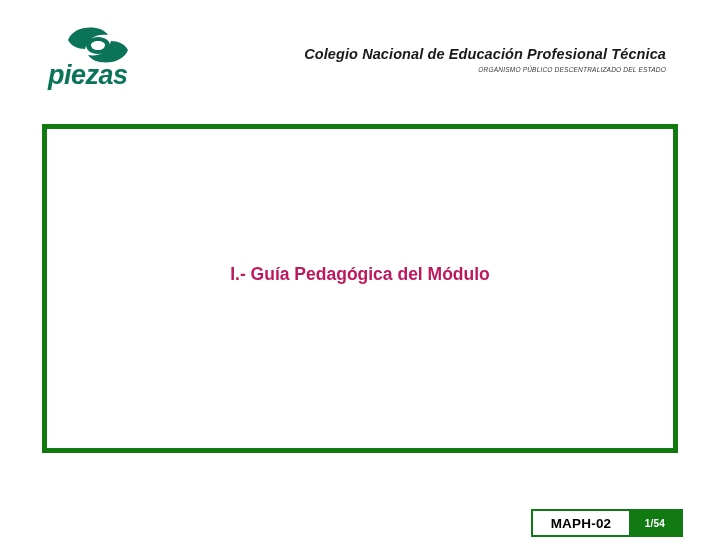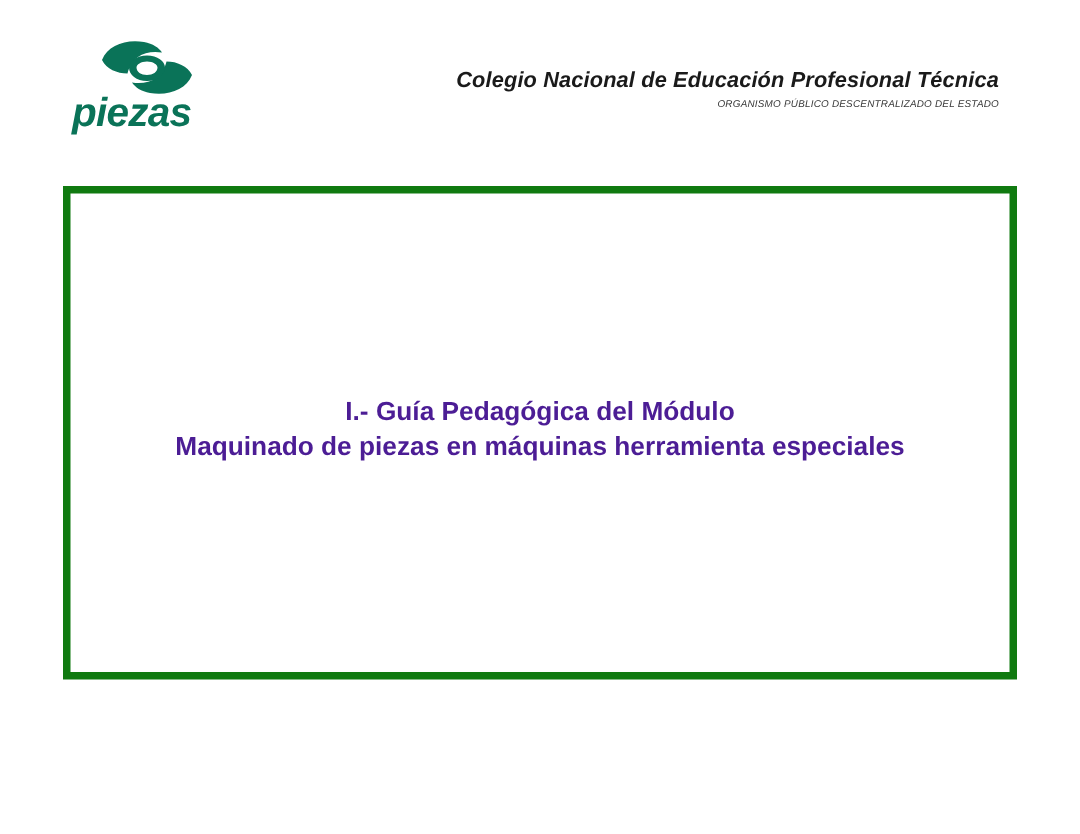--- a/index.html
+++ b/index.html
@@ -87,21 +87,21 @@
   #frame-inner {
     position: absolute;
     left: 0;
     right: 0;
     top: 134px;
     text-align: center;
   }
   .slide-title-line {
     font-size: 17.5px;
     font-weight: bold;
-    color: #4c1d95;
+    color: #be185d;
     line-height: 1.32;
     white-space: nowrap;
   }
 
   
   #footer-badge {
     position: absolute;
     left: 531px;
     top: 509px;
     width: 152px;
@@ -154,18 +154,21 @@
   </div>
 
   <div id="header-text-block">
     <div id="header-title">Colegio Nacional de Educación Profesional Técnica</div>
     <div id="header-subtitle">ORGANISMO PÚBLICO DESCENTRALIZADO DEL ESTADO</div>
   </div>
 
   <div id="content-frame">
     <div id="frame-inner">
       <div class="slide-title-line">I.- Guía Pedagógica del Módulo</div>
-      <div class="slide-title-line">Maquinado de piezas en máquinas herramienta especiales</div>
     </div>
   </div>
 
+  <div id="footer-badge">
+    <div id="badge-code">MAPH-02</div>
+    <div id="badge-page">1/54</div>
+  </div>
 
 </div>
 
 </body></html>

